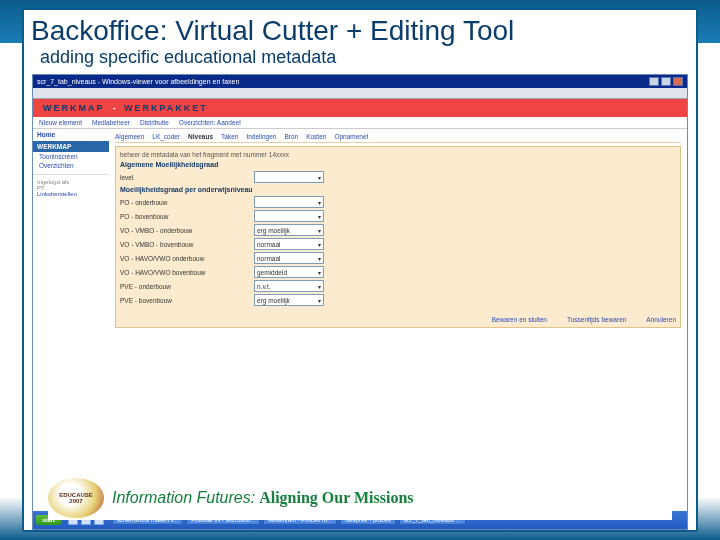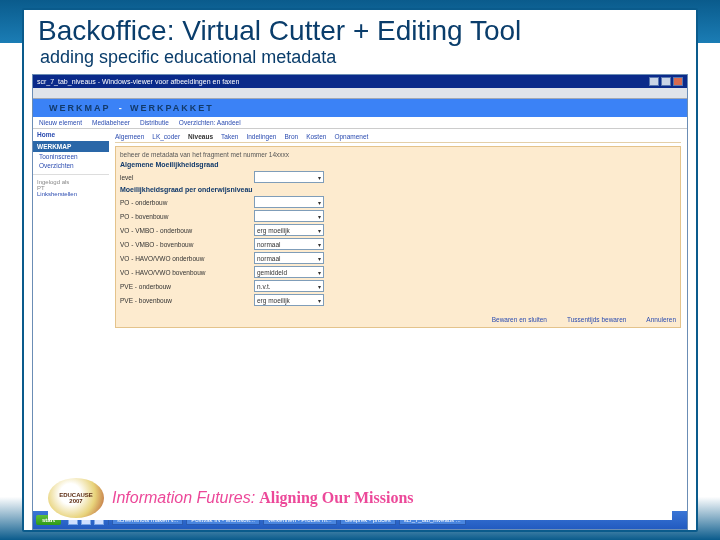--- a/index.html
+++ b/index.html
@@ -1,26 +1,26 @@
 <!DOCTYPE html>
 <html><head>
 <meta charset="utf-8">
 <style>
   *{box-sizing:border-box;margin:0;padding:0;font-family:Verdana,Arial,sans-serif}
   body{width:720px;height:540px;background:linear-gradient(180deg,#0a5b8c 0%,#1b7db5 8%,#fff 8%,#fff 92%,#0a5b8c 100%);overflow:hidden;position:relative}
   .slide{position:absolute;left:22px;top:8px;right:22px;bottom:8px;background:#fff;border:2px solid #0a5b8c;border-radius:2px;display:flex;flex-direction:column}
-  .title{font:28px/1.1 "Trebuchet MS",sans-serif;color:#0a3d6b;padding:6px 14px 0}
+  .title{font:28px/1.1 "Trebuchet MS",sans-serif;color:#0a3d6b;padding:6px 7px 0}
   .subtitle{font:18px/1.2 "Trebuchet MS",sans-serif;color:#0a3d6b;padding:0 16px 4px}
   .shot{flex:1;margin:2px 8px 0;border:1px solid #6b8db5;background:#e9eef3;display:flex;flex-direction:column;font-size:7px;color:#333;position:relative;overflow:hidden}
   .wtitle{background:#0a2a8a;color:#fff;padding:2px 4px;display:flex;justify-content:space-between;align-items:center}
   .wbtns{display:flex;gap:2px}
   .wb{width:10px;height:9px;background:#c9d4e6;border:1px solid #5977b0;display:inline-block}
   .wb.x{background:#d86a4f}
   .browser-toolbar{background:#e0e4ea;border-bottom:1px solid #a0a8b5;padding:2px 4px;font-size:6px;color:#555}
-  .wkheader{background:#3b82f6;padding:4px 16px;font:bold 9px Verdana;letter-spacing:2px;color:#123a6b}
+  .wkheader{background:#ef4444;padding:4px 10px;font:bold 9px Verdana;letter-spacing:2px;color:#123a6b}
   .wkheader span.sep{color:#fff;letter-spacing:0;margin:0 4px}
   .tabbar{display:flex;gap:10px;padding:2px 6px;background:#fff;border-bottom:1px solid #ccc;font-size:6.5px}
   .tabbar a{color:#2a4bb0}
   .layout{display:flex;flex:1;background:#fff}
   .side{width:76px;border-right:0;font-size:6.5px}
   .side .grp{padding:2px 4px}
   .side .hm{color:#2a4bb0;font-weight:bold}
   .side .sec{background:#2a67a8;color:#fff;font-weight:bold;padding:2px 4px;margin-top:1px}
   .side .lnk{color:#2a4bb0;padding:1px 6px}
   .side .info{color:#888;padding:4px 4px;font-size:6px;border-top:1px solid #ddd;margin-top:4px}
@@ -205,18 +205,18 @@
       <div class="tbtn">Gesprek - proces</div>
       <div class="tbtn">scr_7_tab_niveaus ...</div>
     </div>
   </div>
 
   <div class="footer">
     <div class="edu">
       <span>EDUCAUSE</span>
       <span>2007</span>
     </div>
-    <div class="ftxt" style="font:italic 16px Georgia;color:#ec4899">
+    <div class="ftxt" style="font:italic 16px Georgia;color:#15803d">
       <em>Information Futures:</em>
       <strong style="font-style:normal;font-family:Georgia">Aligning Our Missions</strong>
     </div>
   </div>
 </div>
 
 </body></html>

